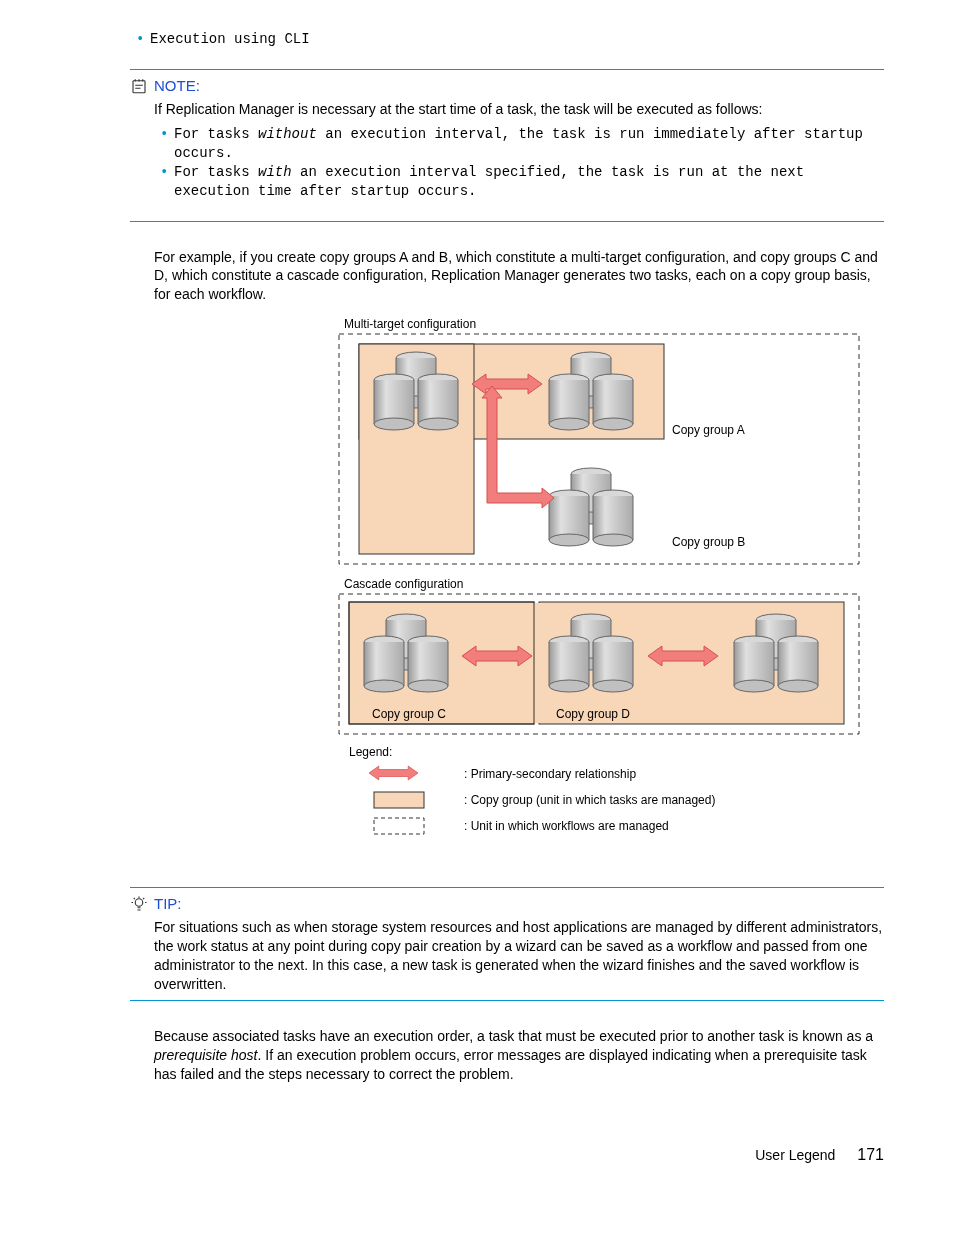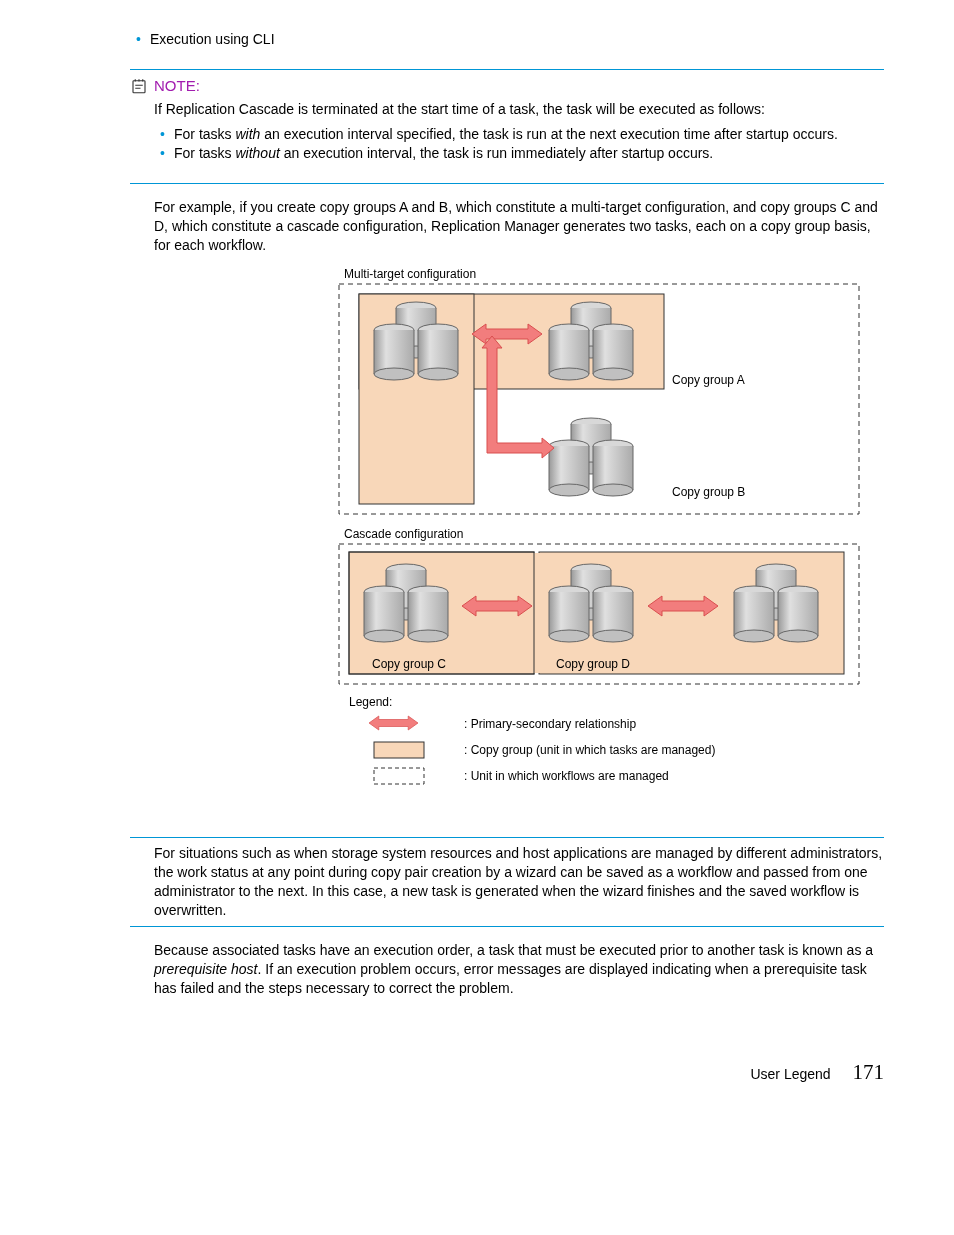--- a/index.html
+++ b/index.html
@@ -9,20 +9,21 @@
     margin: 0;
     padding: 30px 70px 30px 130px;
     width: 954px;
     box-sizing: border-box;
     line-height: 1.35;
   }
   .bullet-list {
     list-style: none;
     padding-left: 20px;
     margin: 0 0 20px 0;
+    font-family: Liberation Mono, monospace;
   }
   .bullet-list li::before {
     content: "•";
     color: #0096d6;
     font-size: 14px;
     display: inline-block;
     width: 14px;
     margin-left: -14px;
   }
   .hr-line {
@@ -30,72 +31,71 @@
     border-top: 1px solid #0096d6;
     margin: 6px 0;
   }
   .callout {
     margin: 10px 0 10px 0;
   }
   .callout-head {
     display: flex;
     align-items: center;
     gap: 6px;
-    color: #a21caf;
+    color: #1d4ed8;
     font-size: 15px;
     margin-bottom: 4px;
   }
   .callout-head svg {
     width: 18px;
     height: 18px;
     flex: 0 0 18px;
   }
   .callout-body {
     padding-left: 24px;
   }
   em { font-style: italic; }
   .para {
-    margin: 14px 0 14px 24px;
+    margin: 26px 0 14px 24px;
   }
   .diagram-wrap {
     margin: 14px 0 14px 24px;
     text-align: right;
   }
   .footer {
     text-align: right;
     margin-top: 60px;
     font-size: 14px;
   }
   .footer .pg {
     margin-left: 18px;
-    font-size: 21px;
-    font-family: Liberation Serif, serif;
+    font-size: 16px;
   }
 </style>
 </head>
 <body>
 
 <ul class="bullet-list">
   <li>Execution using CLI</li>
 </ul>
 
 <div class="callout">
   <hr class="hr-line">
   <div class="callout-head">
     <svg viewBox="0 0 24 24" fill="none" stroke="#333" stroke-width="1.5">
       <rect x="4" y="5" width="16" height="16" rx="1"></rect>
       <path d="M7 3v3M12 3v3M17 3v3M7 11h10M7 15h7"></path>
     </svg>
     <span>NOTE:</span>
   </div>
   <div class="callout-body">
-    <div>If Replication Cascade is terminated at the start time of a task, the task will be executed as follows:</div>
+    <div>If Replication Manager is necessary at the start time of a task, the task will be executed as follows:</div>
     <ul class="bullet-list" style="margin-top:6px;">
+      <li><span>For tasks </span><em>without</em><span> an execution interval, the task is run immediately after startup occurs.</span></li>
       <li><span>For tasks </span><em>with</em><span> an execution interval specified, the task is run at the next execution time after startup occurs.</span></li>
-      <li><span>For tasks </span><em>without</em><span> an execution interval, the task is run immediately after startup occurs.</span></li>
     </ul>
   </div>
   <hr class="hr-line">
 </div>
 
 <div class="para">For example, if you create copy groups A and B, which constitute a multi-target configuration, and copy groups C and D, which constitute a cascade configuration, Replication Manager generates two tasks, each on a copy group basis, for each workflow.</div>
 
 <div class="diagram-wrap">
 <svg width="550" height="550" viewBox="0 0 550 550" font-family="Arial" font-size="12">
   <defs>
@@ -158,20 +158,27 @@
   <text x="130" y="460">: Primary-secondary relationship</text>
   <rect x="40" y="474" width="50" height="16" fill="#f8d7b9" stroke="#333"></rect>
   <text x="130" y="486">: Copy group (unit in which tasks are managed)</text>
   <rect x="40" y="500" width="50" height="16" fill="none" stroke="#333" stroke-dasharray="4,3"></rect>
   <text x="130" y="512">: Unit in which workflows are managed</text>
 </svg>
 </div>
 
 <div class="callout">
   <hr class="hr-line">
+  <div class="callout-head">
+    <svg viewBox="0 0 24 24" fill="none" stroke="#333" stroke-width="1.5">
+      <circle cx="12" cy="10" r="5"></circle>
+      <path d="M10 17h4M10 20h4M12 2v2M4 10H2M22 10h-2M5 4l1.5 1.5M19 4l-1.5 1.5"></path>
+    </svg>
+    <span>TIP:</span>
+  </div>
   <div class="callout-body">For situations such as when storage system resources and host applications are managed by different administrators, the work status at any point during copy pair creation by a wizard can be saved as a workflow and passed from one administrator to the next. In this case, a new task is generated when the wizard finishes and the saved workflow is overwritten.</div>
   <hr class="hr-line">
 </div>
 
 <div class="para">
   <span>Because associated tasks have an execution order, a task that must be executed prior to another task is known as a </span><em>prerequisite host</em><span>. If an execution problem occurs, error messages are displayed indicating when a prerequisite task has failed and the steps necessary to correct the problem.</span>
 </div>
 
 <div class="footer">
   <span>User Legend</span>

